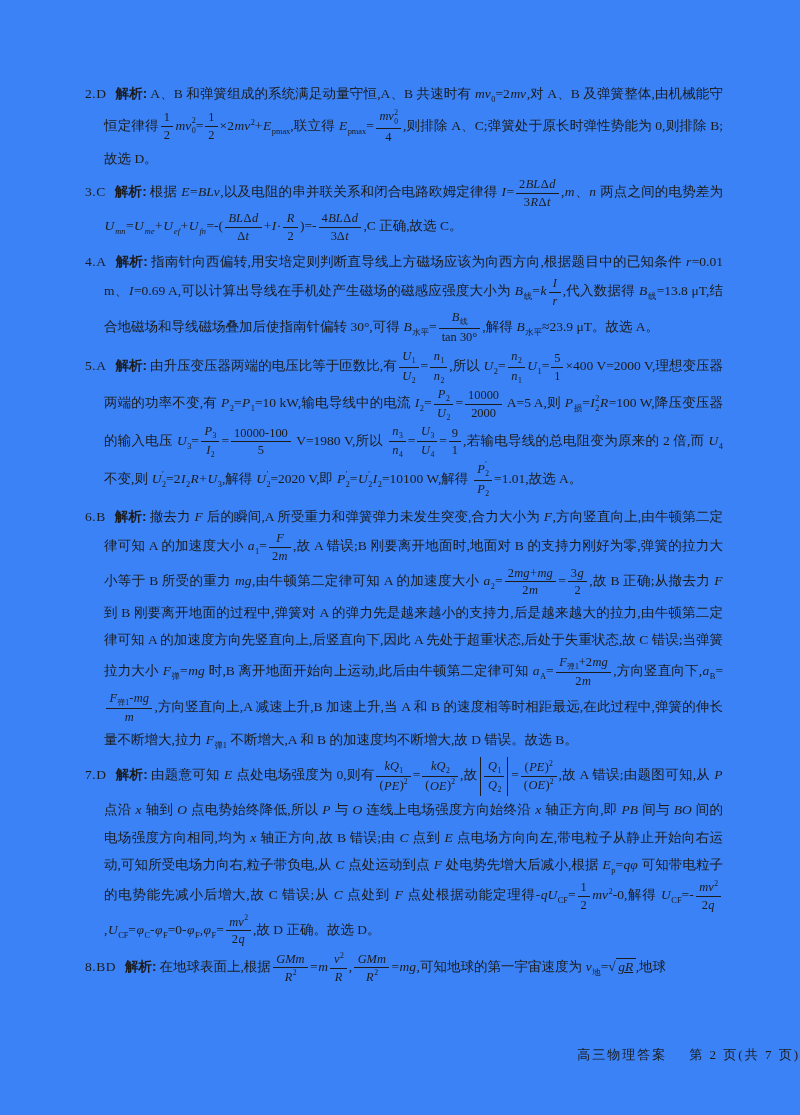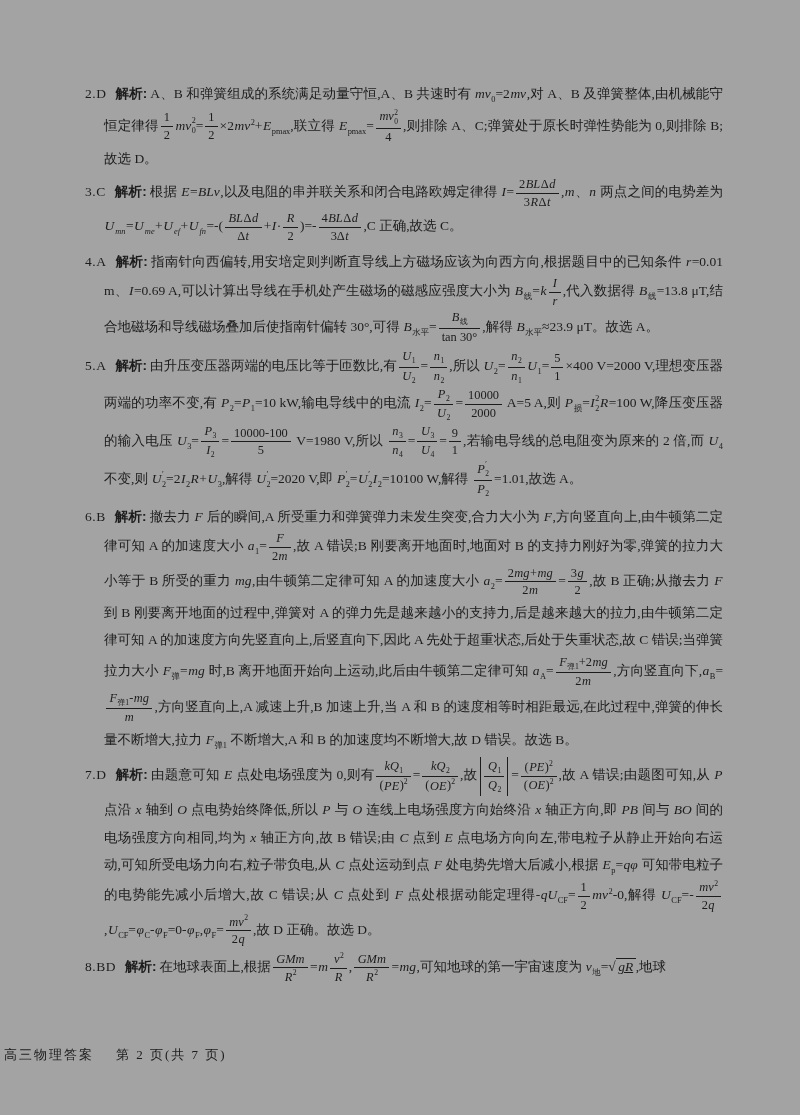--- a/index.html
+++ b/index.html
@@ -1,17 +1,17 @@
 <!DOCTYPE html>
 <html><head>
 <meta charset="utf-8">
 <style>
   html,body { margin:0; padding:0; background:#e8e8e8; }
   .page {
-    width:800px; height:1115px; position:relative; background:#a3a3a3;
+    width:800px; height:1115px; position:relative; background:#3b82f6;
     font-family:"Liberation Serif","DejaVu Serif",serif; color:#1c1c1c;
     overflow:hidden; margin:0 auto;
   }
   .content {
     position:absolute; left:85px; top:80px; width:638px;
     font-size:13.5px; line-height:2.05; text-align:justify;
   }
   .item { padding-left:19px; text-indent:-19px; margin-bottom:3px; }
   .item-num { margin-right:9px; letter-spacing:0.5px; white-space:nowrap; }
   .item-label {
@@ -33,21 +33,21 @@
   }
   .mss-sup, .mss-sub { display:block; }
   .msqrt { white-space:nowrap; }
   .mroot { border-top:1px solid #1c1c1c; padding:0 2px;text-decoration:underline; }
   .mabs {
     display:inline-block; vertical-align:middle; text-indent:0;
     border-left:1.5px solid #1c1c1c; border-right:1.5px solid #1c1c1c;
     padding:1px 1px; margin:0 3px;
   }
   .footer {
-    position:absolute; left:4px; right:0; top:1046px; text-align:left;
+    position:absolute; left:4px; right:0; top:1046px; text-align:right;
     font-size:13px; letter-spacing:2px;
   }
   .footer-page { margin-left:22px; }
 </style>
 </head>
 <body>
 
 <div class="page">
   <div class="content">
 

